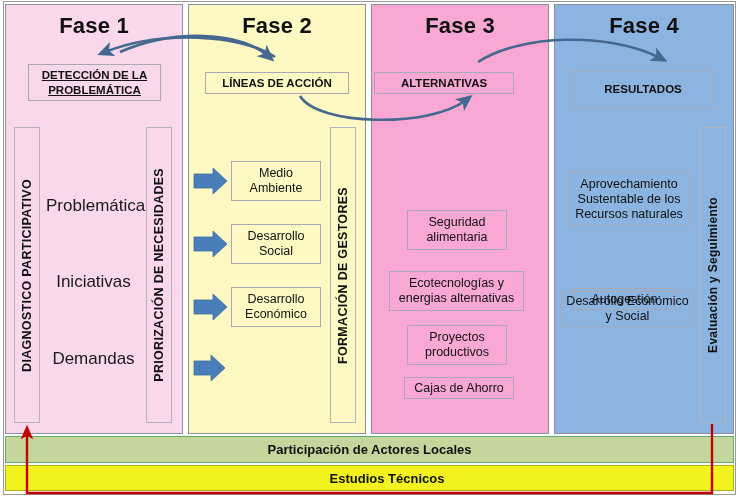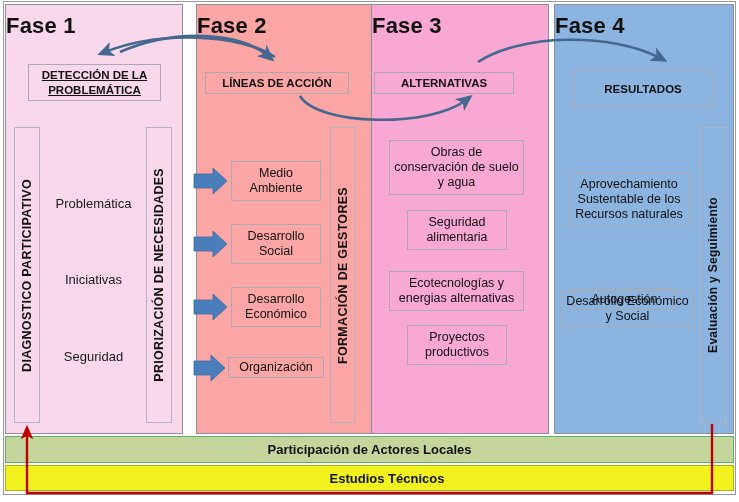--- a/index.html
+++ b/index.html
@@ -29,27 +29,28 @@
 
   
   .col {
     position: absolute;
     top: 4px;
     height: 430px;
     box-sizing: border-box;
     border: 1px solid #8e8e9c;
   }
   #col0 { left: 5px;   width: 178px; background: #f9d8ec; }
-  #col1 { left: 196px; width: 178px; background: #fca5a5; }
+  #col1 { left: 188px; width: 178px; background: #fef9c3; }
   #col2 { left: 371px; width: 178px; background: #f9a8d4; }
   #col3 { left: 554px; width: 180px; background: #8cb4e1; }
 
   .phase-title {
     position: absolute;
     left: 0; right: 0; top: 8px;
+    text-align: center;
     font-size: 22px;
     font-weight: bold;
     color: #111111;
     letter-spacing: .2px;
   }
 
   
   .head-box {
     position: absolute;
     box-sizing: border-box;
@@ -83,21 +84,21 @@
     font-weight: bold;
     color: #111111;
     letter-spacing: .3px;
   }
   .vbar.thin span { font-size: 12px; }
 
   
   .plain-item {
     position: absolute;
     text-align: center;
-    font-size: 13px;
+    font-size: 17px;
     color: #1a1a1a;
   }
 
   
   .item-box {
     position: absolute;
     box-sizing: border-box;
     border: 1px solid #a9a9b6;
     background: transparent;
     display: flex;
@@ -156,45 +157,44 @@
 
   <div class="vbar" style="left:14px; top:127px; width:26px; height:296px;">
     <span>DIAGNOSTICO   PARTICIPATIVO</span>
   </div>
   <div class="vbar" style="left:146px; top:127px; width:26px; height:296px;">
     <span>PRIORIZACIÓN DE NECESIDADES</span>
   </div>
 
   <div class="plain-item" style="left:46px; top:196px; width:95px;">Problemática</div>
   <div class="plain-item" style="left:46px; top:272px; width:95px;">Iniciativas</div>
-  <div class="plain-item" style="left:46px; top:349px; width:95px;">Seguridad</div>
+  <div class="plain-item" style="left:46px; top:349px; width:95px;">Demandas</div>
 
   <div class="col" id="col1">
     <div class="phase-title">Fase 2</div>
   </div>
   <div class="head-box" style="left:205px; top:72px; width:144px; height:22px;">LÍNEAS DE ACCIÓN</div>
 
   <div class="vbar" style="left:330px; top:127px; width:26px; height:296px;">
     <span>FORMACIÓN DE GESTORES</span>
   </div>
 
   <div class="item-box" style="left:231px; top:161px; width:90px; height:40px;">Medio Ambiente</div>
   <div class="item-box" style="left:231px; top:224px; width:90px; height:40px;">Desarrollo Social</div>
   <div class="item-box" style="left:231px; top:287px; width:90px; height:40px;">Desarrollo Económico</div>
-  <div class="item-box" style="left:228px; top:357px; width:96px; height:21px;">Organización</div>
 
   <div class="col" id="col2">
     <div class="phase-title">Fase 3</div>
   </div>
   <div class="head-box" style="left:374px; top:72px; width:140px; height:22px;text-align:right;">ALTERNATIVAS</div>
 
-  <div class="item-box" style="left:389px; top:140px; width:135px; height:55px;">Obras de conservación de suelo y agua</div>
   <div class="item-box" style="left:407px; top:210px; width:100px; height:40px;">Seguridad alimentaria</div>
   <div class="item-box" style="left:389px; top:271px; width:135px; height:40px;">Ecotecnologías y energias alternativas</div>
   <div class="item-box" style="left:407px; top:325px; width:100px; height:40px;">Proyectos productivos</div>
+  <div class="item-box" style="left:404px; top:377px; width:110px; height:22px;">Cajas de Ahorro</div>
 
   <div class="col" id="col3">
     <div class="phase-title">Fase 4</div>
   </div>
   <div class="head-box" style="left:572px; top:70px; width:142px; height:38px;">RESULTADOS</div>
 
   <div class="vbar thin" style="left:700px; top:127px; width:26px; height:296px;">
     <span>Evaluación y Seguimiento</span>
   </div>
 

